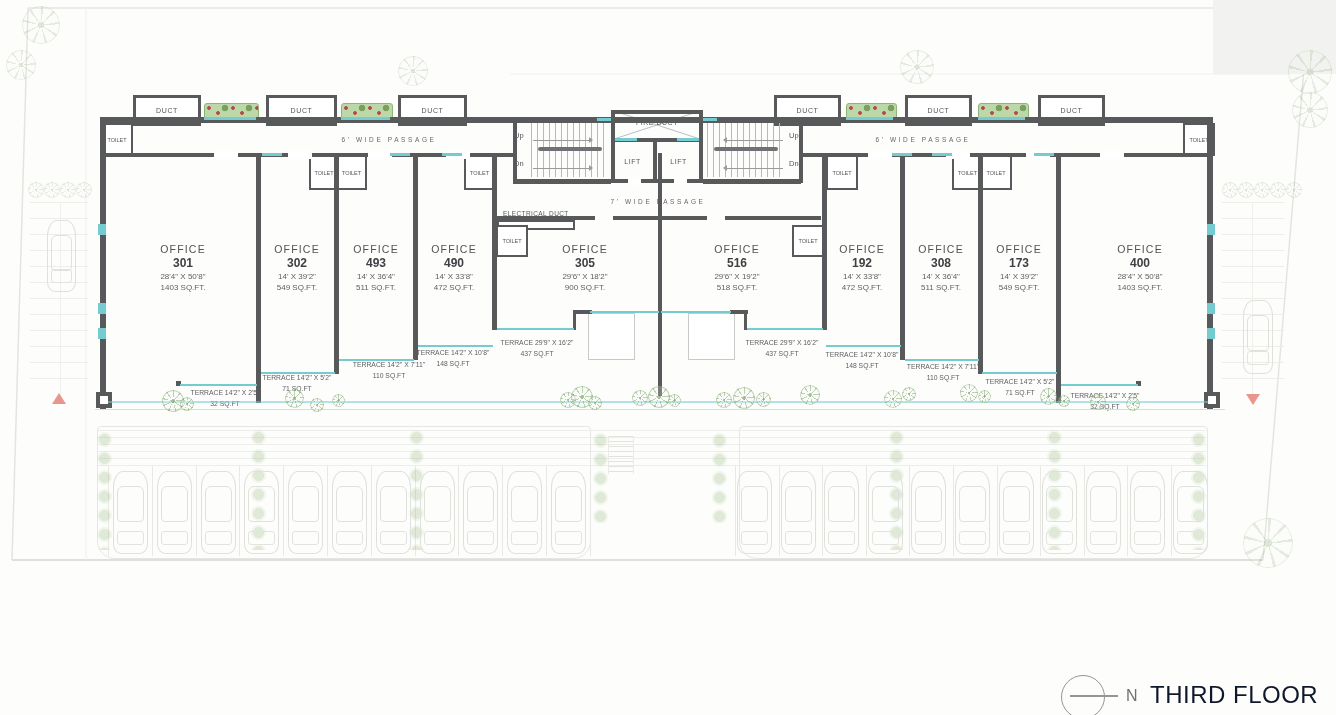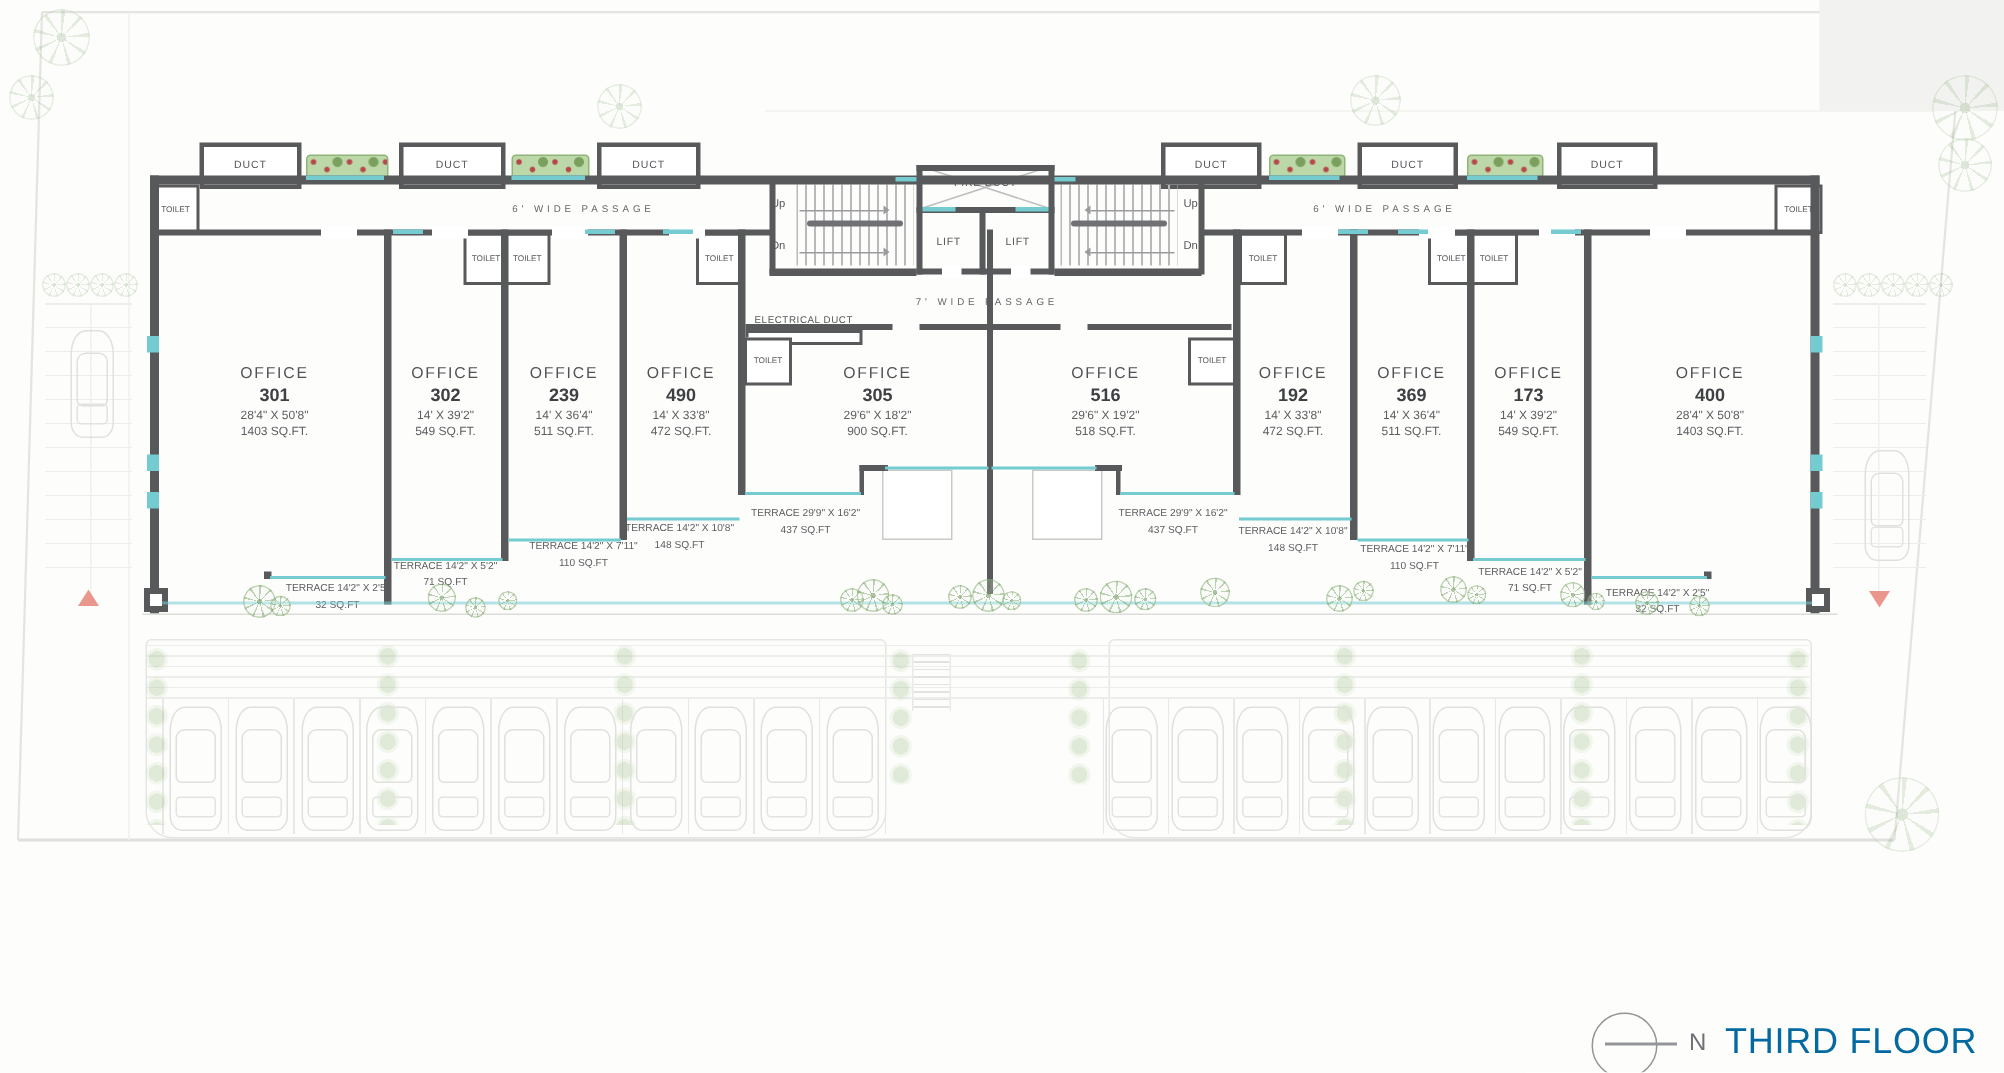--- a/index.html
+++ b/index.html
@@ -50,21 +50,21 @@
   .car::before{content:"";position:absolute;left:3px;right:3px;top:14px;height:34px;
         border:1px solid #e0e0dd;border-radius:6px 6px 4px 4px;}
   .car::after{content:"";position:absolute;left:3px;right:3px;bottom:8px;height:12px;
         border:1px solid #e3e3e0;border-radius:3px;}
   .balc{position:absolute;background:#fff;border:1px solid #c9c9c7;}
   .tri-up{position:absolute;width:0;height:0;border-left:7px solid transparent;
         border-right:7px solid transparent;border-bottom:11px solid #e9968c;}
   .tri-down{position:absolute;width:0;height:0;border-left:7px solid transparent;
         border-right:7px solid transparent;border-top:11px solid #e9968c;}
   .north-circle{position:absolute;border:1.4px solid #939597;border-radius:50%;}
-  .title{position:absolute;font-size:24px;letter-spacing:.5px;color:#0369a1;font-weight:500;}
+  .title{position:absolute;font-size:24px;letter-spacing:.5px;color:#0f172a;font-weight:500;}
   .nlbl{position:absolute;font-size:16px;color:#707174;}
   .elecbox{position:absolute;background:#fff;border:2px solid #58595b;}
   .ramp{position:absolute;background:repeating-linear-gradient(180deg,#e2e2df 0 1px,transparent 1px 5px);
         border-left:1px solid #eaeae7;border-right:1px solid #eaeae7;}
 </style>
 </head>
 <body>
 
 <div id="stage">
 
@@ -187,21 +187,21 @@
     <div class="o-area">1403 SQ.FT.</div>
   </div>
   <div class="office" style="left:297px;top:243px">
     <div class="o-name">OFFICE</div>
     <div class="o-num">302</div>
     <div class="o-dim">14' X 39'2"</div>
     <div class="o-area">549 SQ.FT.</div>
   </div>
   <div class="office" style="left:376px;top:243px">
     <div class="o-name">OFFICE</div>
-    <div class="o-num">239</div>
+    <div class="o-num">493</div>
     <div class="o-dim">14' X 36'4"</div>
     <div class="o-area">511 SQ.FT.</div>
   </div>
   <div class="office" style="left:454px;top:243px">
     <div class="o-name">OFFICE</div>
     <div class="o-num">490</div>
     <div class="o-dim">14' X 33'8"</div>
     <div class="o-area">472 SQ.FT.</div>
   </div>
   <div class="office" style="left:585px;top:243px">
@@ -217,21 +217,21 @@
     <div class="o-area">518 SQ.FT.</div>
   </div>
   <div class="office" style="left:862px;top:243px">
     <div class="o-name">OFFICE</div>
     <div class="o-num">192</div>
     <div class="o-dim">14' X 33'8"</div>
     <div class="o-area">472 SQ.FT.</div>
   </div>
   <div class="office" style="left:941px;top:243px">
     <div class="o-name">OFFICE</div>
-    <div class="o-num">369</div>
+    <div class="o-num">308</div>
     <div class="o-dim">14' X 36'4"</div>
     <div class="o-area">511 SQ.FT.</div>
   </div>
   <div class="office" style="left:1019px;top:243px">
     <div class="o-name">OFFICE</div>
     <div class="o-num">173</div>
     <div class="o-dim">14' X 39'2"</div>
     <div class="o-area">549 SQ.FT.</div>
   </div>
   <div class="office" style="left:1140px;top:243px">

